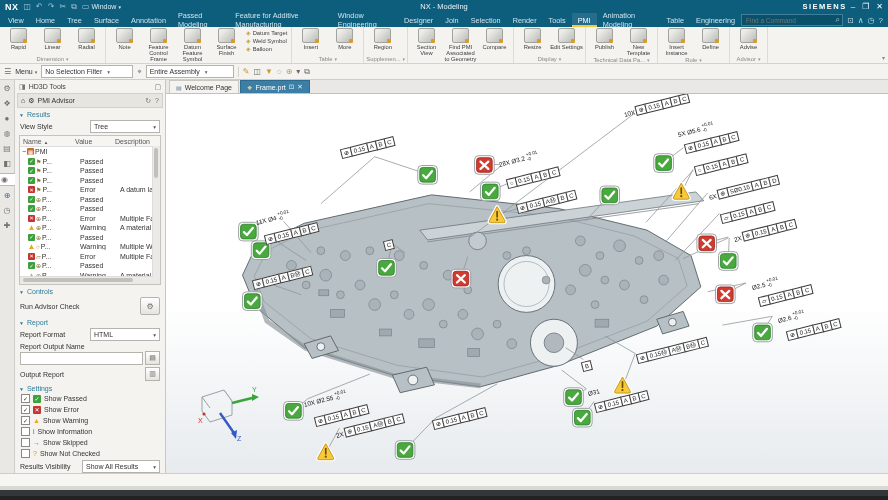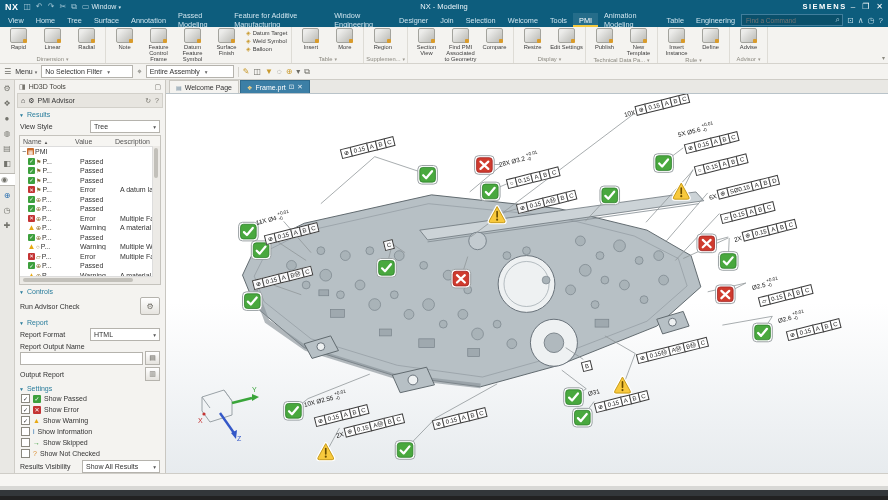--- a/index.html
+++ b/index.html
@@ -148,21 +148,21 @@
         <span class="mtab">Home</span>
         <span class="mtab">Tree</span>
         <span class="mtab">Surface</span>
         <span class="mtab">Annotation</span>
         <span class="mtab">Passed Modeling</span>
         <span class="mtab">Feature for Additive Manufacturing</span>
         <span class="mtab">Window Engineering</span>
         <span class="mtab">Designer</span>
         <span class="mtab">Join</span>
         <span class="mtab">Selection</span>
-        <span class="mtab">Welcome</span>
+        <span class="mtab">Render</span>
         <span class="mtab">Tools</span>
         <span class="mtab active">PMI</span>
         <span class="mtab">Animation Modeling</span>
         <span class="mtab">Table</span>
         <span class="mtab">Engineering</span>
       </div>
     <div class="mb-right">
       <span class="findbox">
         <input placeholder="Find a Command" style="">
         <span class="mb-ico">⌕</span>

